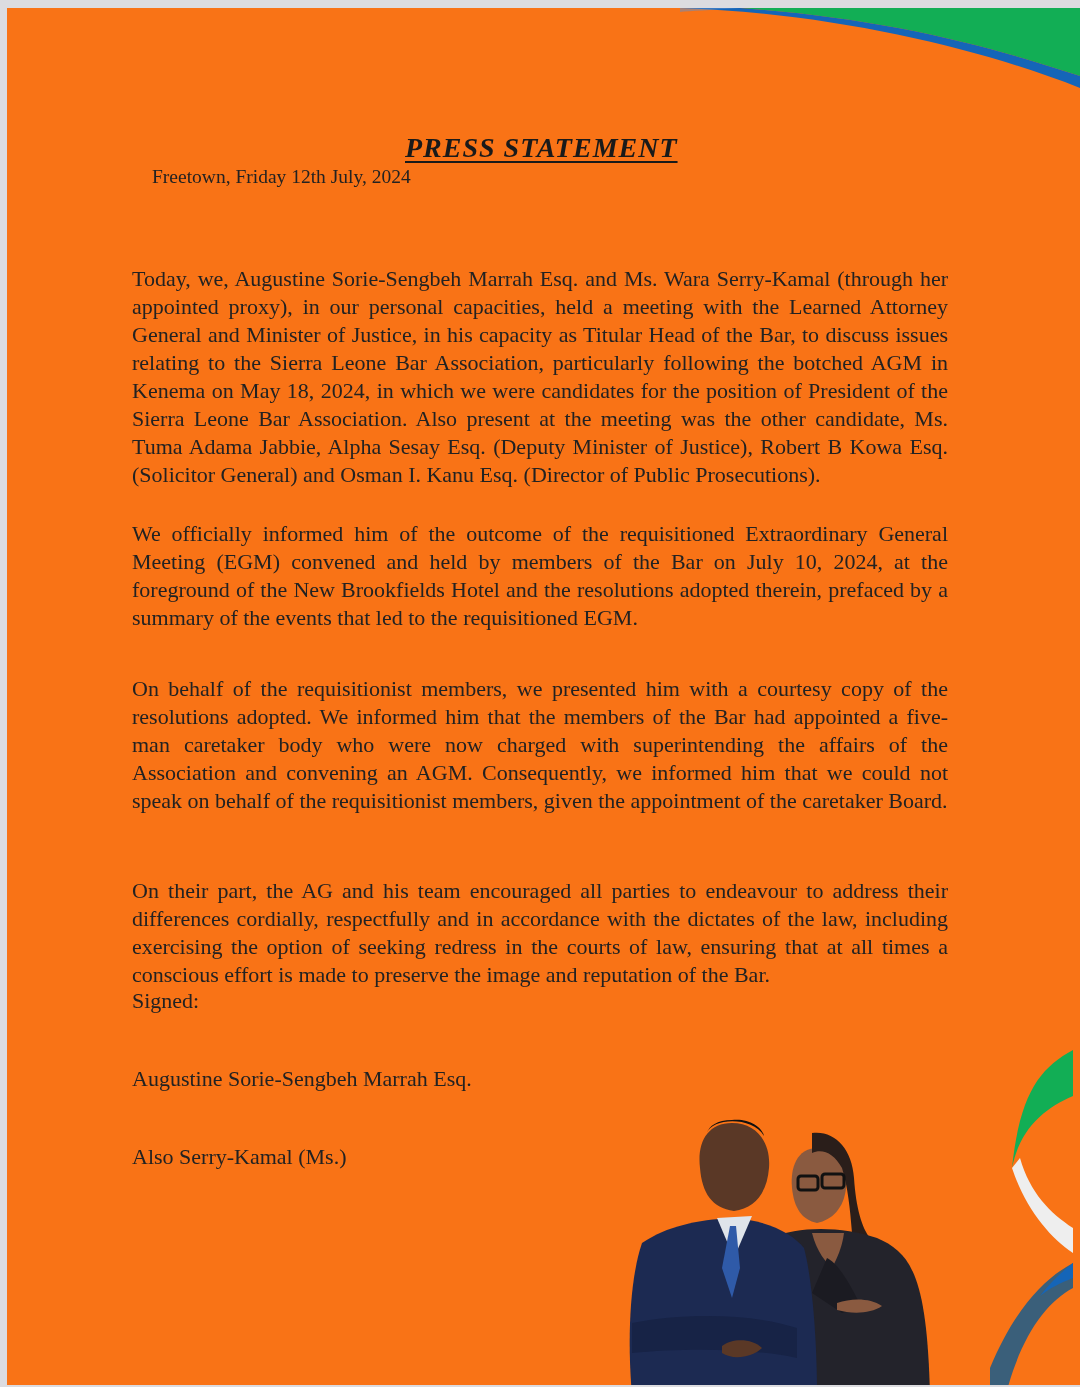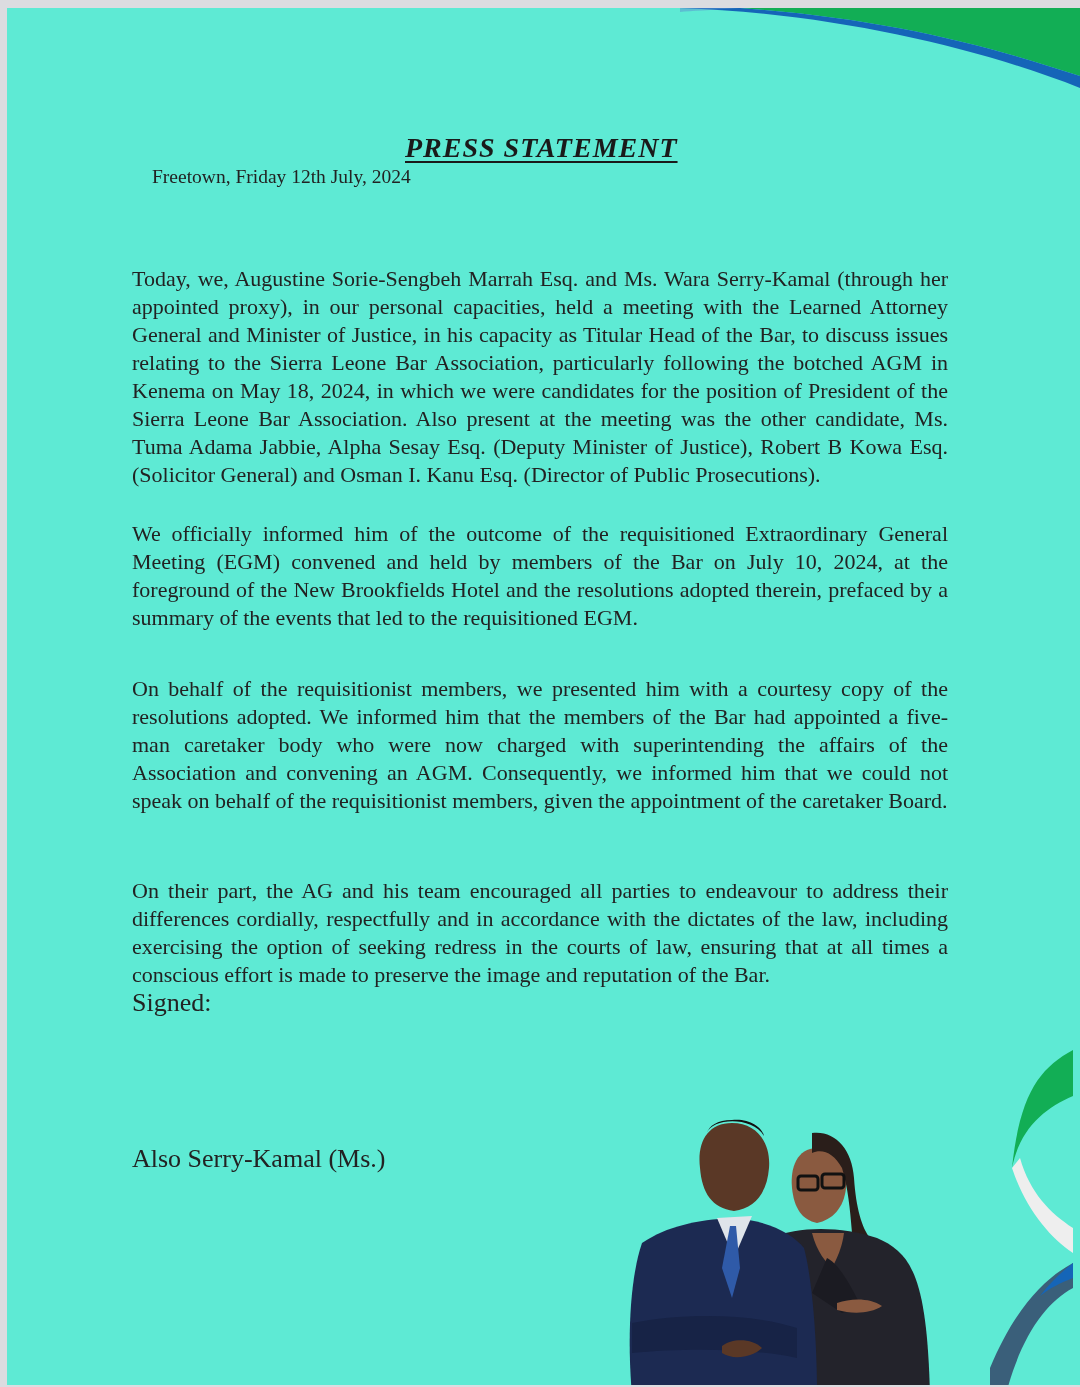--- a/index.html
+++ b/index.html
@@ -5,21 +5,21 @@
   html, body { margin: 0; padding: 0; }
   body {
     width: 1080px; height: 1387px; overflow: hidden;
     background: #dcdce0;
     font-family: "Liberation Serif", "DejaVu Serif", serif;
     color: #222;
     position: relative;
   }
   .page {
     position: absolute; left: 7px; top: 8px; right: 0; bottom: 2px;
-    background: #5eead4;
+    background: #f97316;
     overflow: hidden;
   }
   .deco { position: absolute; }
   .deco-top { right: 0; top: 0; width: 400px; height: 100px; }
   .deco-right { right: 0; top: 1030px; width: 90px; height: 360px; }
   .title {
     position: absolute; left: 398px; top: 124px;
     font-size: 28px; font-style: italic; font-weight: bold;
     text-decoration: underline; text-underline-offset: 4px;
     letter-spacing: 1px; color: #1a1a1a;
@@ -30,21 +30,21 @@
   }
   .para {
     position: absolute; left: 125px; width: 816px;
     font-size: 22px; line-height: 28px;
     text-align: justify; color: #222;
   }
   .p1 { top: 235px; }
   .p2 { top: 490px; }
   .p3 { top: 645px; }
   .p4 { top: 825px; margin-top: 44px; }
-  .sig-line { position: absolute; left: 125px; font-size: 26px; color: #222; }
+  .sig-line { position: absolute; left: 125px; font-size: 22px; color: #222; }
   .sig-label { top: 980px; }
   .sig-1 { top: 1058px; }
   .sig-2 { top: 1136px; }
   .photo {
     position: absolute; left: 605px; top: 1100px; width: 320px; height: 287px;
   }
 </style>
 </head>
 <body>
 
@@ -65,20 +65,21 @@
 
   <div class="title">PRESS STATEMENT</div>
   <div class="dateline">Freetown, Friday 12th July, 2024</div>
 
   <p class="para p1">Today, we, Augustine Sorie-Sengbeh Marrah Esq. and Ms. Wara Serry-Kamal (through her appointed proxy), in our personal capacities, held a meeting with the Learned Attorney General and Minister of Justice, in his capacity as Titular Head of the Bar, to discuss issues relating to the Sierra Leone Bar Association, particularly following the botched AGM in Kenema on May 18, 2024, in which we were candidates for the position of President of the Sierra Leone Bar Association. Also present at the meeting was the other candidate, Ms. Tuma Adama Jabbie, Alpha Sesay Esq. (Deputy Minister of Justice), Robert B Kowa Esq. (Solicitor General) and Osman I. Kanu Esq. (Director of Public Prosecutions).</p>
   <p class="para p2">We officially informed him of the outcome of the requisitioned Extraordinary General Meeting (EGM) convened and held by members of the Bar on July 10, 2024, at the foreground of the New Brookfields Hotel and the resolutions adopted therein, prefaced by a summary of the events that led to the requisitioned EGM.</p>
   <p class="para p3">On behalf of the requisitionist members, we presented him with a courtesy copy of the resolutions adopted. We informed him that the members of the Bar had appointed a five-man caretaker body who were now charged with superintending the affairs of the Association and convening an AGM. Consequently, we informed him that we could not speak on behalf of the requisitionist members, given the appointment of the caretaker Board.</p>
   <p class="para p4">On their part, the AG and his team encouraged all parties to endeavour to address their differences cordially, respectfully and in accordance with the dictates of the law, including exercising the option of seeking redress in the courts of law, ensuring that at all times a conscious effort is made to preserve the image and reputation of the Bar.</p>
 
   <div class="sig-line sig-label">Signed:</div>
+  <div class="sig-line sig-1">Augustine Sorie-Sengbeh Marrah Esq.</div>
   <div class="sig-line sig-2">Also Serry-Kamal (Ms.)</div>
 
   <svg class="photo" viewBox="0 0 320 287">
 
     <path d="M205,40 C185,40 178,60 180,80 C182,100 190,112 205,115 C220,112 232,100 234,80 C236,58 226,40 205,40 Z" fill="#8a5a40"></path>
     <path d="M200,25 C222,22 240,40 242,70 C244,100 250,120 258,130 L240,125 C238,100 236,80 230,60 C222,45 210,40 200,45 Z" fill="#2a1e1a"></path>
     <rect x="186" y="68" width="20" height="14" rx="3" fill="none" stroke="#111" stroke-width="3"></rect>
     <rect x="210" y="66" width="22" height="14" rx="3" fill="none" stroke="#111" stroke-width="3"></rect>
     <path d="M160,130 C185,118 230,118 265,130 C300,145 315,170 318,287 L150,287 Z" fill="#23232b"></path>
     <path d="M200,125 C205,145 215,155 220,160 C225,150 230,140 232,125 Z" fill="#8a5a40"></path>

